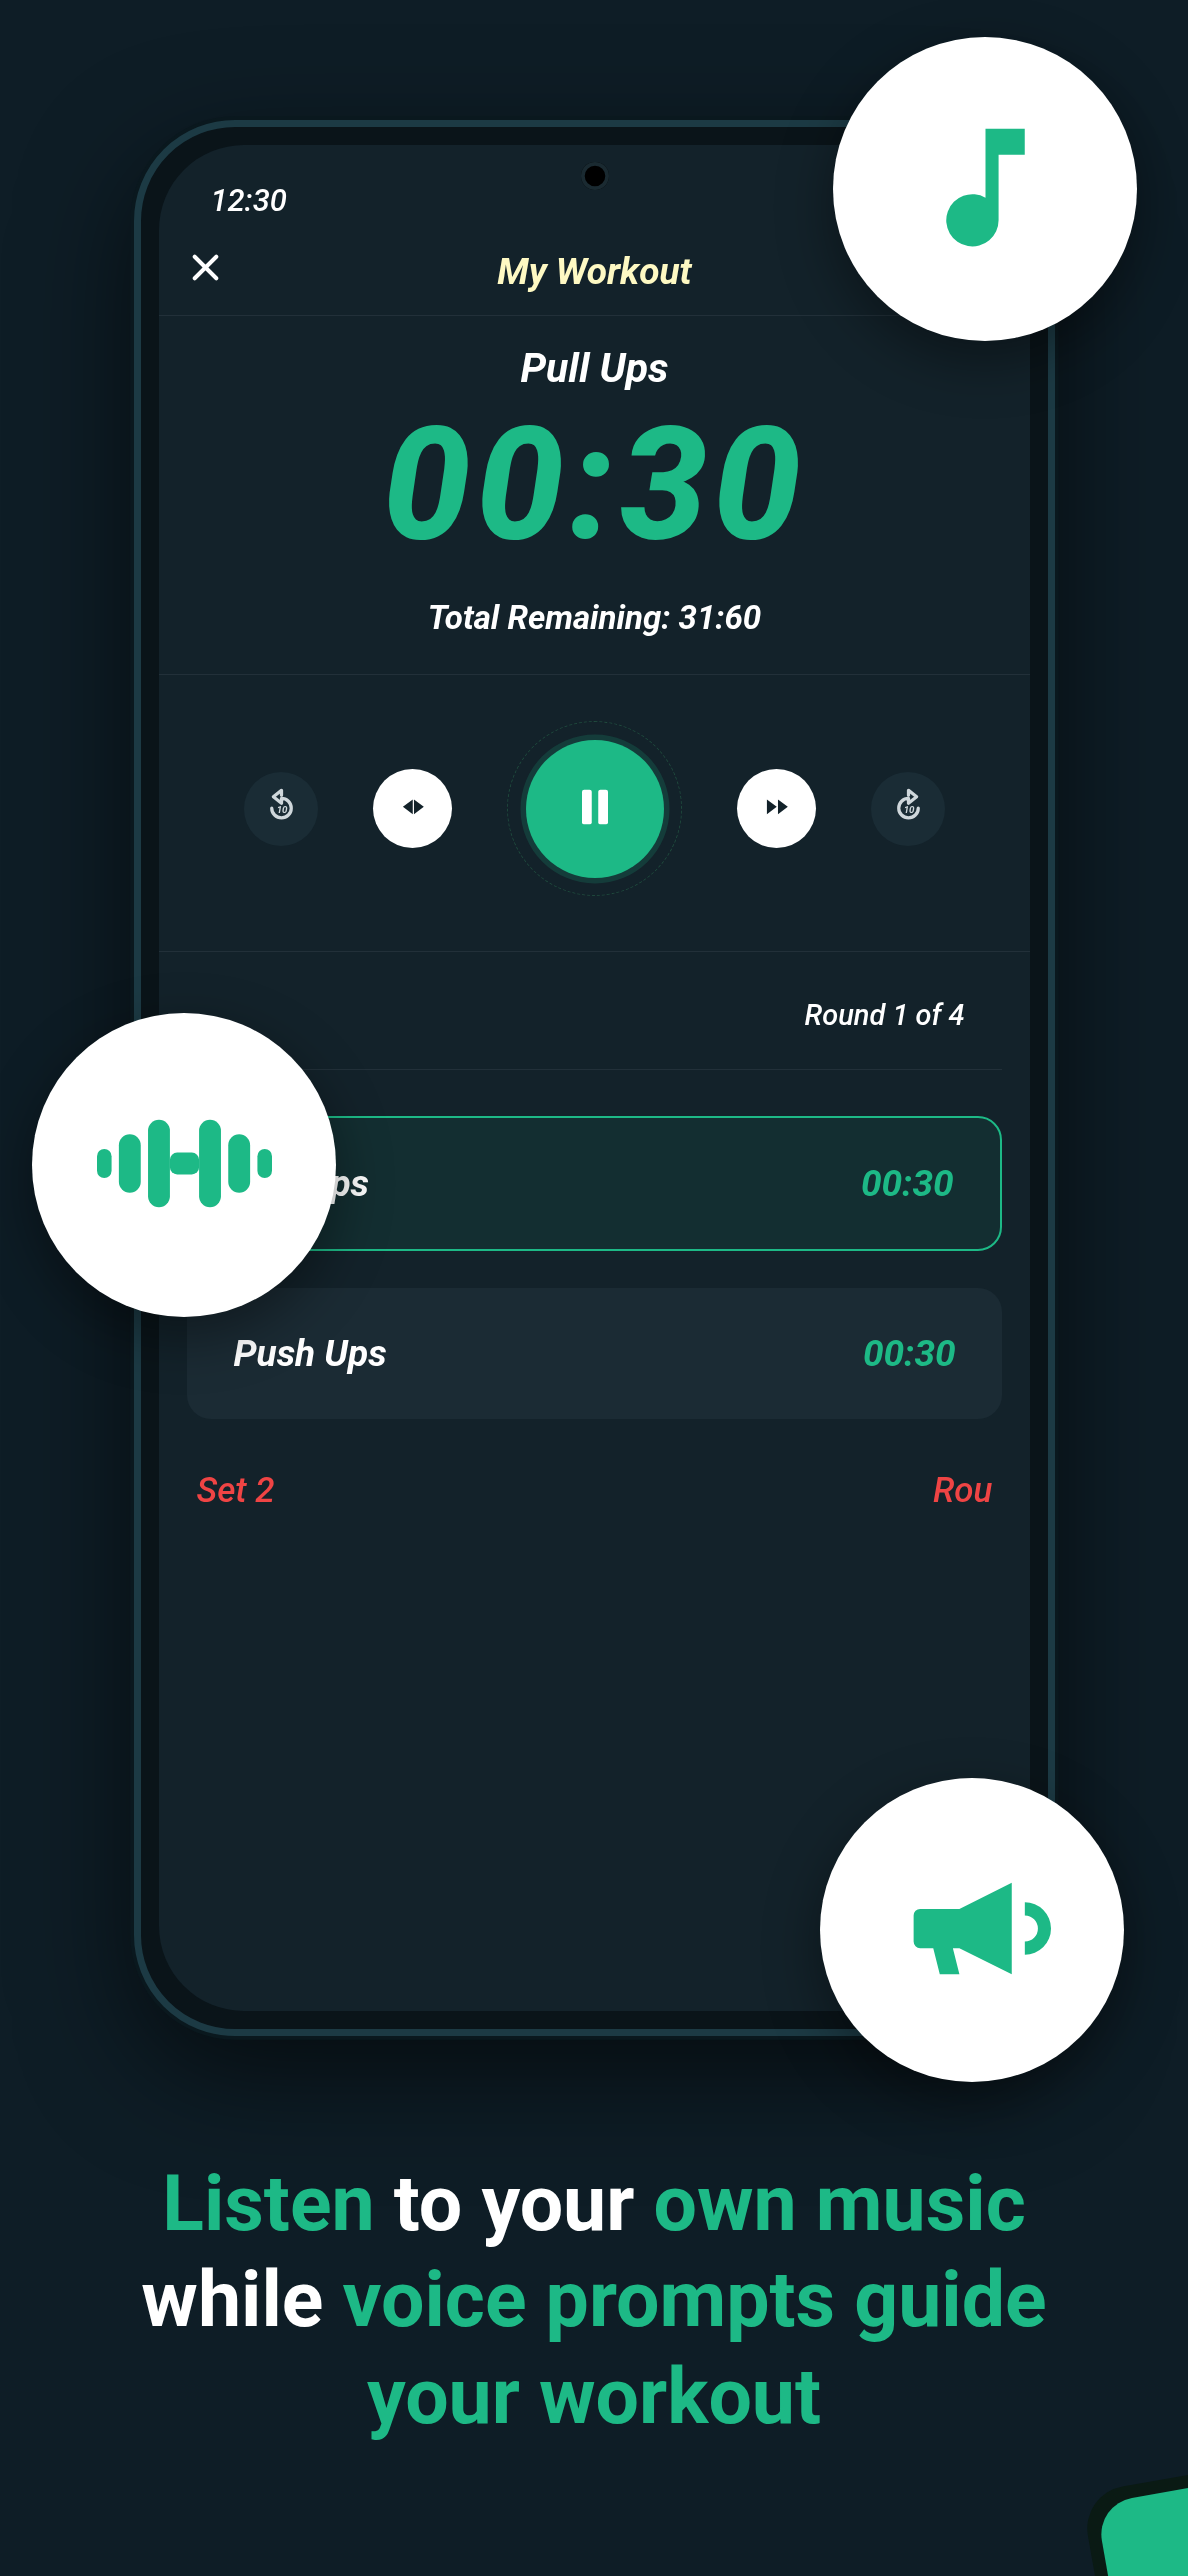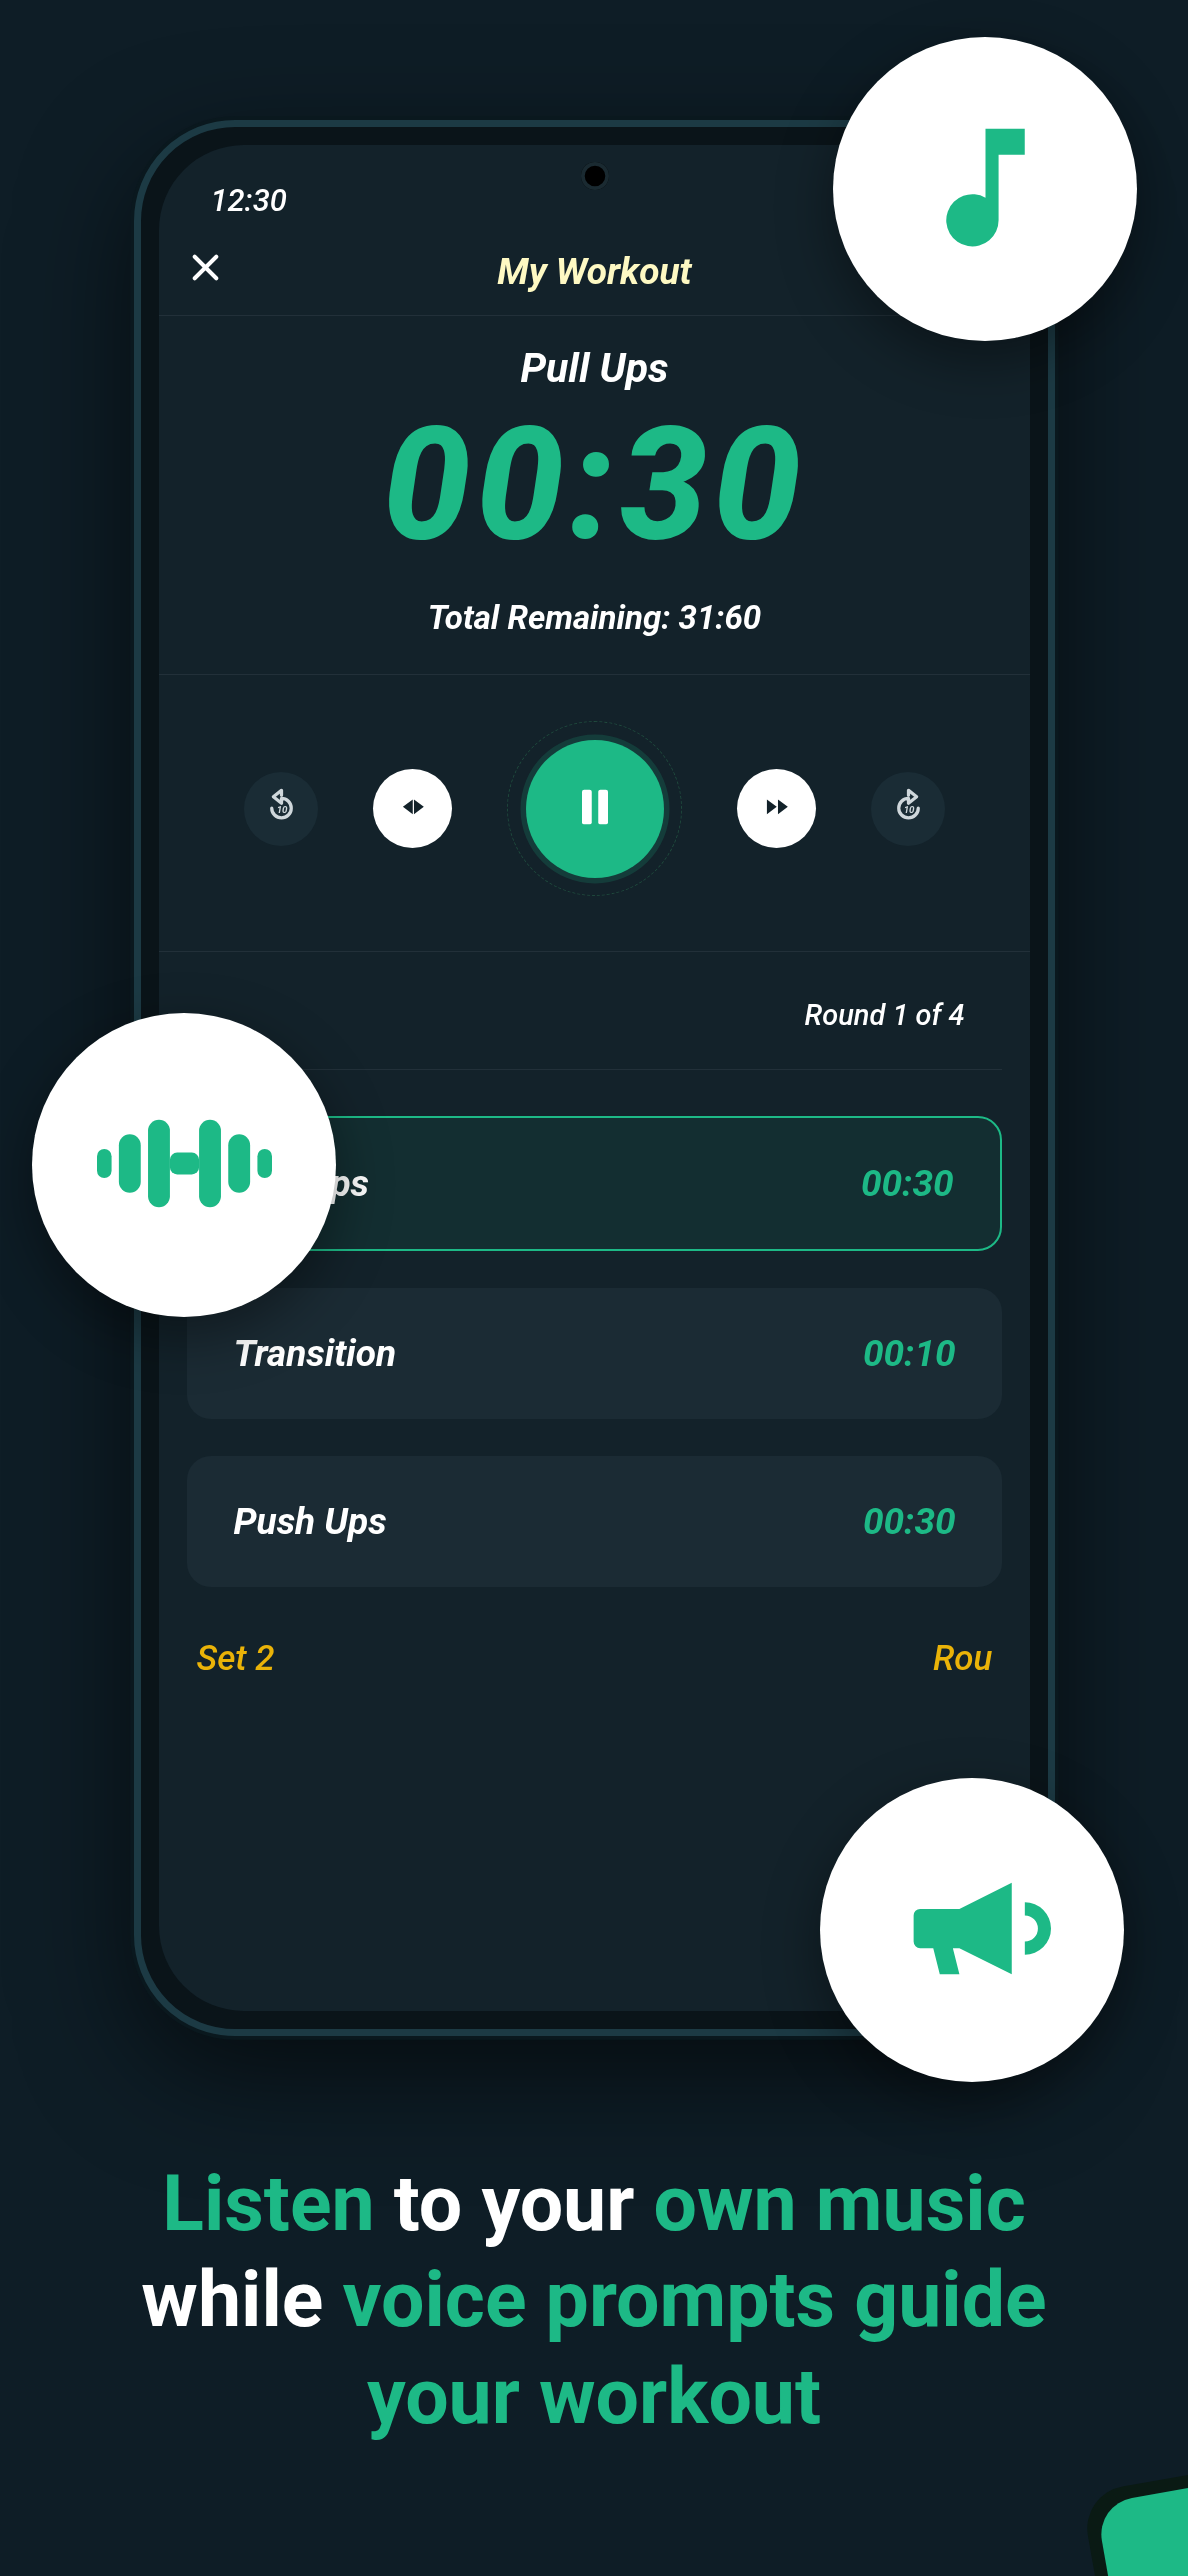--- a/index.html
+++ b/index.html
@@ -186,21 +186,21 @@
   }
   .card .time {
     color:#1db986;
     font-size: 37px;
     font-weight:700;
   }
   .set-footer {
     margin-top: 51px;
     display:flex;
     justify-content:space-between;
-    color:#eab308;
+    color:#ef4444;
     font-size: 35px;
     font-weight:500;
     padding: 0 9.2px;
   }
 
   
   .badge {
     position:absolute;
     border-radius:50%;
     background:#fff;
@@ -354,24 +354,20 @@
     </div>
 
     <div class="list-section">
       <div class="round-header">Round 1 of 4</div>
       <div class="cards" id="cards">
           <div class="card active">
             <div class="name">Pull Ups</div>
             <div class="time">00:30</div>
           </div>
           <div class="card">
-            <div class="name">Transition</div>
-            <div class="time">00:10</div>
-          </div>
-          <div class="card">
             <div class="name">Push Ups</div>
             <div class="time">00:30</div>
           </div>
         </div>
       <div class="set-footer">
         <span>Set 2</span>
         <span>Rou</span>
       </div>
     </div>
 

